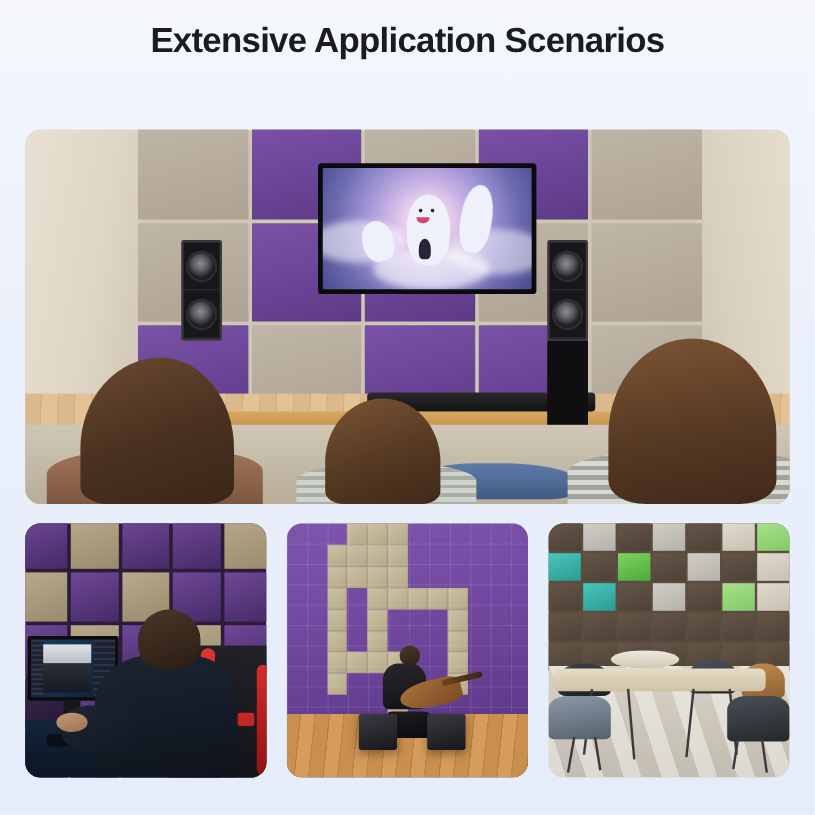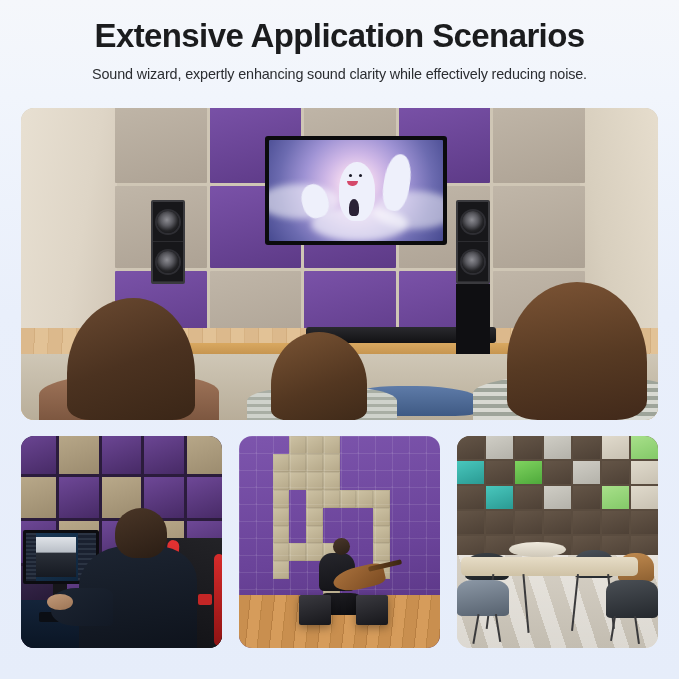--- a/index.html
+++ b/index.html
@@ -6,21 +6,21 @@
   html,body { width:679px; height:679px; overflow:hidden; }
   body {
     font-family:"Liberation Sans", sans-serif;
     background:linear-gradient(180deg,#f5f7fb 0%,#f1f5fc 14%,#e9effb 46%,#e6edfa 100%);
     position:relative;
   }
 
   
   #header { padding:18px 16px 0; text-align:center; }
   #page-title {
-    font-size:33px; font-weight:700; letter-spacing:-0.6px;
+    font-size:29px; font-weight:700; letter-spacing:-0.6px;
     color:#1b1c1e; line-height:1.12;
   }
   #page-subtitle {
     margin-top:11px; font-size:14.4px; color:#2b2d31;
     letter-spacing:-0.15px; line-height:1.2;
   }
 
   
   #gallery { position:absolute; left:21px; top:108px; width:637px; }
   .card { border-radius:13px; overflow:hidden; position:relative; }
@@ -212,21 +212,20 @@
   #t3-table-round { position:absolute; left:26%; top:50%; width:28%; height:7%;
     background:linear-gradient(180deg,#efe9dd,#cfc8b8); border-radius:50%; }
   .t3-leg { position:absolute; width:2px; background:#3a3a3c; }
   .t3-chair { position:absolute; border-radius:46% 46% 16% 16%; }
 </style>
 </head>
 <body>
 
 <div id="header">
   <h1 id="page-title">Extensive Application Scenarios</h1>
-  <p id="page-subtitle">Sound wizard, expertly enhancing sound clarity while effectively reducing noise.</p>
 </div>
 
 <div id="gallery">
 
   <div class="card" id="hero-card">
     <div class="photo">
       <div id="hero-wall-bg"></div>
       <div id="hero-sidewall"></div>
       <div id="hero-rightwall"></div>
 

